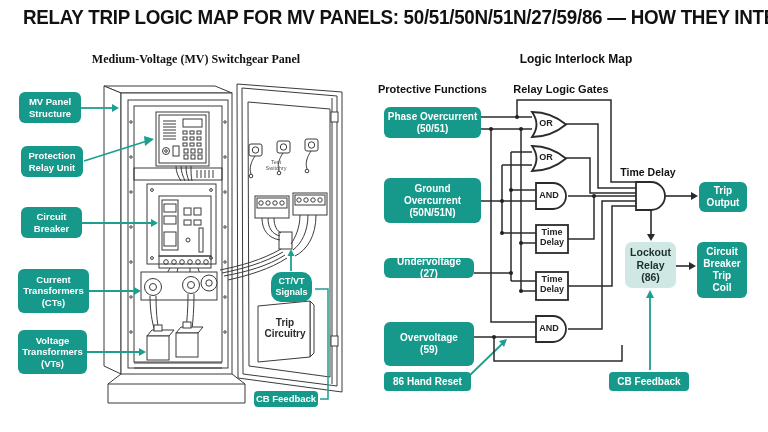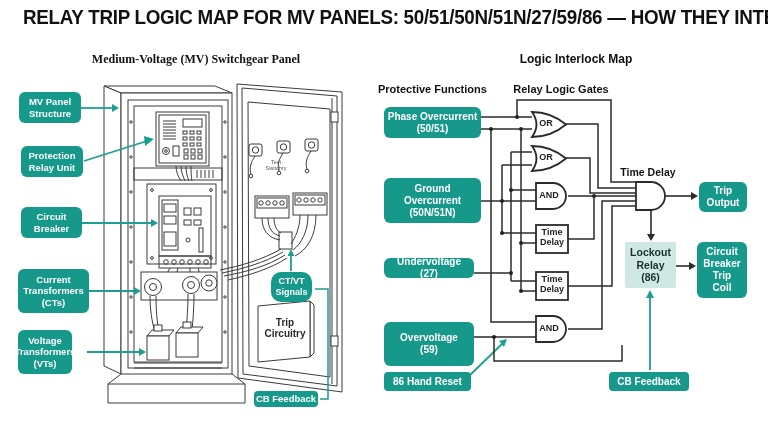--- a/index.html
+++ b/index.html
@@ -7,21 +7,21 @@
          font-family:"Liberation Sans",sans-serif;}
   .abs{position:absolute;}
   #title{left:0;top:6px;width:768px;text-align:center;font-size:20px;font-weight:700;
          color:#111;letter-spacing:-0.3px;transform:scaleX(0.94);transform-origin:center;
          white-space:nowrap;}
   .subtitle{font-size:12px;font-weight:700;color:#111;text-align:center;white-space:nowrap;}
   .colhead{font-size:11px;font-weight:700;color:#111;text-align:center;white-space:nowrap;}
   .teal-box{background:#16998a;color:#fff;border-radius:6px;display:flex;align-items:center;
             justify-content:center;text-align:center;font-weight:700;white-space:pre-line;
             line-height:1.2;z-index:3;}
-  .light-box{background:#cfe8e3;color:#1c2f2c;border-radius:2px;display:flex;align-items:center;
+  .light-box{background:#cfe8e3;color:#1c2f2c;border-radius:7px;display:flex;align-items:center;
              justify-content:center;text-align:center;font-weight:700;white-space:pre-line;
              line-height:1.2;z-index:3;}
   .gate-label{font-size:9px;font-weight:700;color:#222;text-align:center;line-height:1.1;
               white-space:pre-line;z-index:4;}
   .dark-label{color:#2b2b2b;font-weight:700;text-align:center;white-space:pre-line;z-index:4;}
   svg{position:absolute;left:0;top:0;z-index:1;}
 </style>
 </head>
 <body>
 
@@ -284,21 +284,21 @@
 
   <div class="abs teal-box" style="left:19px;top:92px;width:62px;height:31px;font-size:9.5px;">MV Panel
 Structure</div>
   <div class="abs teal-box" style="left:21px;top:146px;width:62px;height:31px;font-size:9.5px;">Protection
 Relay Unit</div>
   <div class="abs teal-box" style="left:21px;top:207px;width:61px;height:31px;font-size:9.5px;">Circuit
 Breaker</div>
   <div class="abs teal-box" style="left:18px;top:269px;width:71px;height:44px;font-size:9.5px;text-align:center;">Current
 Transformers
 (CTs)</div>
-  <div class="abs teal-box" style="left:18px;top:330px;width:54px;height:44px;font-size:9.5px;">Voltage
+  <div class="abs teal-box" style="left:18px;top:330px;width:69px;height:44px;font-size:9.5px;">Voltage
 Transformers
 (VTs)</div>
 
   <div class="abs teal-box" style="left:271px;top:272px;width:41px;height:30px;font-size:9px;border-radius:10px;">CT/VT
 Signals</div>
   <div class="abs dark-label" style="left:261px;top:317px;width:48px;font-size:10px;">Trip
 Circuitry</div>
   <div class="abs dark-label" style="left:258px;top:159px;width:36px;font-size:5.5px;font-weight:400;color:#555;">Test
 Switchry</div>
   <div class="abs teal-box" style="left:254px;top:391px;width:64px;height:16px;font-size:9.5px;border-radius:4px;">CB Feedback</div>

